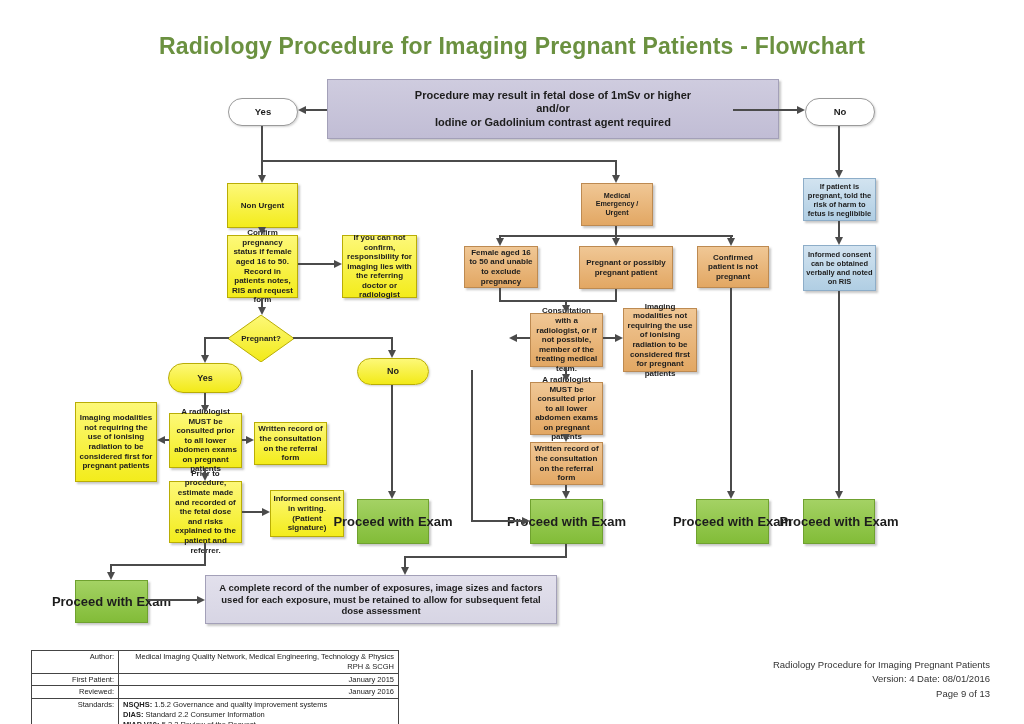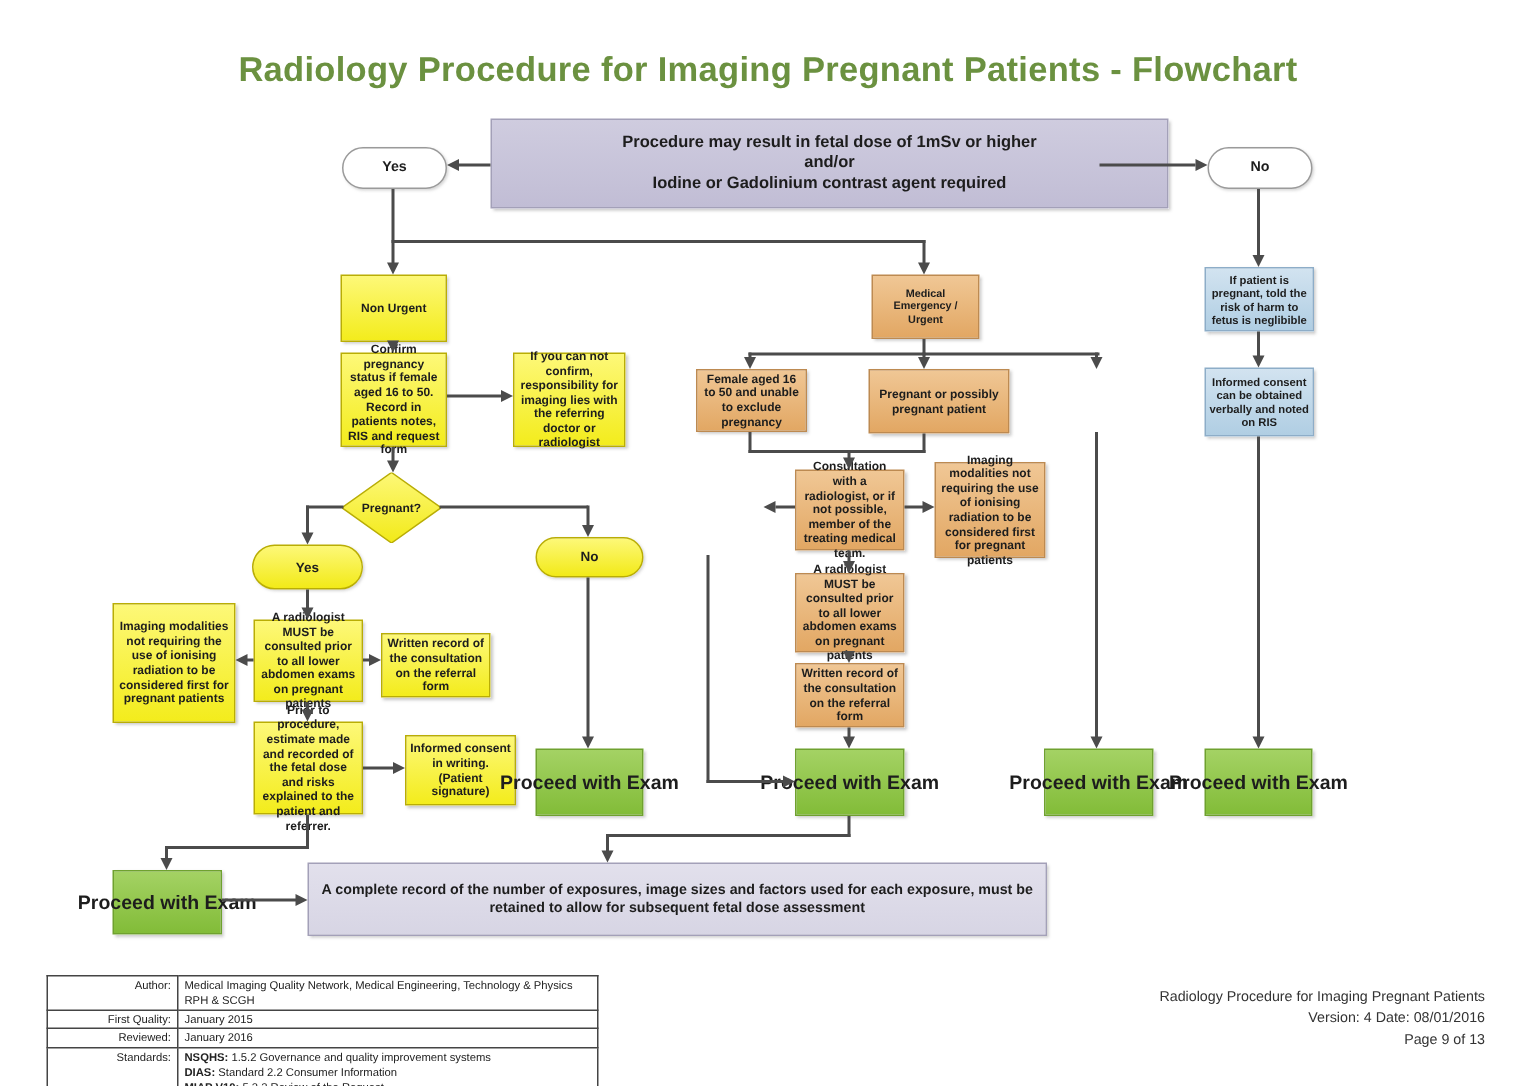--- a/index.html
+++ b/index.html
@@ -26,21 +26,21 @@
   .ar.d{border-left:4px solid transparent;border-right:4px solid transparent;border-top:8px solid #4B4B4B;}
   .ar.l{border-top:4px solid transparent;border-bottom:4px solid transparent;border-right:8px solid #4B4B4B;}
   .ar.r{border-top:4px solid transparent;border-bottom:4px solid transparent;border-left:8px solid #4B4B4B;}
   .dwrap{position:absolute;} .dwrap svg{position:absolute;left:0;top:0;}
   .dtext{position:absolute;left:0;top:0;width:100%;height:100%;display:flex;align-items:center;
          justify-content:center;font-weight:bold;font-size:8px;color:#1d1d1d;}
   .ftable{position:absolute;left:31px;top:650px;width:368px;border-collapse:collapse;
           font-size:7.5px;color:#222;}
   .ftable td{border:1px solid #444;padding:1px 4px;vertical-align:top;line-height:1.3;}
   .ftable td.lbl{width:78px;text-align:right;}
-  .ftable td.val{text-align:left;}
+  .ftable td.val{text-align:right;}
   .ftable td.std{text-align:left;}
   .docinfo{position:absolute;right:34px;top:658px;text-align:right;font-size:9.5px;
            color:#333;line-height:1.5;}
 </style>
 </head>
 <body>
 
 <div id="page">
 
   <div class="title">Radiology Procedure for Imaging Pregnant Patients - Flowchart</div>
@@ -76,34 +76,35 @@
   <div class="node pilly" style="left:357px;top:358px;width:72px;height:27px">No</div>
 
   <div class="node yellow" style="left:75px;top:402px;width:82px;height:80px">Imaging modalities not requiring the use of ionising radiation to be considered first for pregnant patients</div>
   <div class="node yellow" style="left:169px;top:413px;width:73px;height:55px">A radiologist MUST be consulted prior to all lower abdomen exams on pregnant patients</div>
   <div class="node yellow" style="left:254px;top:422px;width:73px;height:43px">Written record of the consultation on the referral form</div>
   <div class="node yellow" style="left:169px;top:481px;width:73px;height:62px">Prior to procedure, estimate made and recorded of the fetal dose and risks explained to the patient and referrer.</div>
   <div class="node yellow" style="left:270px;top:490px;width:74px;height:47px">Informed consent in writing. (Patient signature)</div>
 
   <div class="node orange" style="left:464px;top:246px;width:74px;height:42px">Female aged 16 to 50 and unable to exclude pregnancy</div>
   <div class="node orange" style="left:579px;top:246px;width:94px;height:43px">Pregnant or possibly pregnant patient</div>
+  <div class="node orange" style="left:697px;top:246px;width:72px;height:42px">Confirmed patient is not pregnant</div>
   <div class="node orange" style="left:530px;top:313px;width:73px;height:54px">Consultation with a radiologist, or if not possible, member of the treating medical team.</div>
   <div class="node orange" style="left:623px;top:308px;width:74px;height:64px">Imaging modalities not requiring the use of ionising radiation to be considered first for pregnant patients</div>
   <div class="node orange" style="left:530px;top:382px;width:73px;height:53px">A radiologist MUST be consulted prior to all lower abdomen exams on pregnant patients</div>
   <div class="node orange" style="left:530px;top:442px;width:73px;height:43px">Written record of the consultation on the referral form</div>
 
   <div class="node blue" style="left:803px;top:245px;width:73px;height:46px">Informed consent can be obtained verbally and noted on RIS</div>
 
   <div class="node green" style="left:75px;top:580px;width:73px;height:43px">Proceed with Exam</div>
   <div class="node green" style="left:357px;top:499px;width:72px;height:45px">Proceed with Exam</div>
   <div class="node green" style="left:530px;top:499px;width:73px;height:45px">Proceed with Exam</div>
   <div class="node green" style="left:696px;top:499px;width:73px;height:45px">Proceed with Exam</div>
   <div class="node green" style="left:803px;top:499px;width:72px;height:45px">Proceed with Exam</div>
 
-  <div class="node lavlight" style="left:205px;top:575px;width:493px;height:49px;padding:2px 8px">A complete record of the number of exposures, image sizes and factors used for each exposure, must be retained to allow for subsequent fetal dose assessment</div>
+  <div class="node lavlight" style="left:205px;top:575px;width:352px;height:49px;padding:2px 8px">A complete record of the number of exposures, image sizes and factors used for each exposure, must be retained to allow for subsequent fetal dose assessment</div>
 
   <div class="hl" style="left:306px;top:109px;width:21px"></div>
   <div class="ar l" style="left:298px;top:106px"></div>
   <div class="hl" style="left:733px;top:109px;width:64px"></div>
   <div class="ar r" style="left:797px;top:106px"></div>
 
   <div class="vl" style="left:261px;top:126px;height:50px"></div>
   <div class="ar d" style="left:258px;top:175px"></div>
   <div class="hl" style="left:261px;top:160px;width:356px"></div>
   <div class="vl" style="left:615px;top:160px;height:16px"></div>
@@ -188,21 +189,21 @@
   <div class="vl" style="left:838px;top:291px;height:201px"></div>
   <div class="ar d" style="left:835px;top:491px"></div>
 
   <table class="ftable">
     <tbody>
         <tr>
       <td class="lbl">Author:</td>
       <td class="val">Medical Imaging Quality Network, Medical Engineering, Technology &amp; Physics RPH &amp; SCGH</td>
     </tr>
     <tr>
-      <td class="lbl">First Quality:</td>
+      <td class="lbl">First Patient:</td>
       <td class="val">January 2015</td>
     </tr>
     <tr>
       <td class="lbl">Reviewed:</td>
       <td class="val">January 2016</td>
     </tr>
     <tr>
       <td class="lbl">Standards:</td>
       <td class="std">
         <div><b>NSQHS:</b><span> 1.5.2 Governance and quality improvement systems</span></div>

